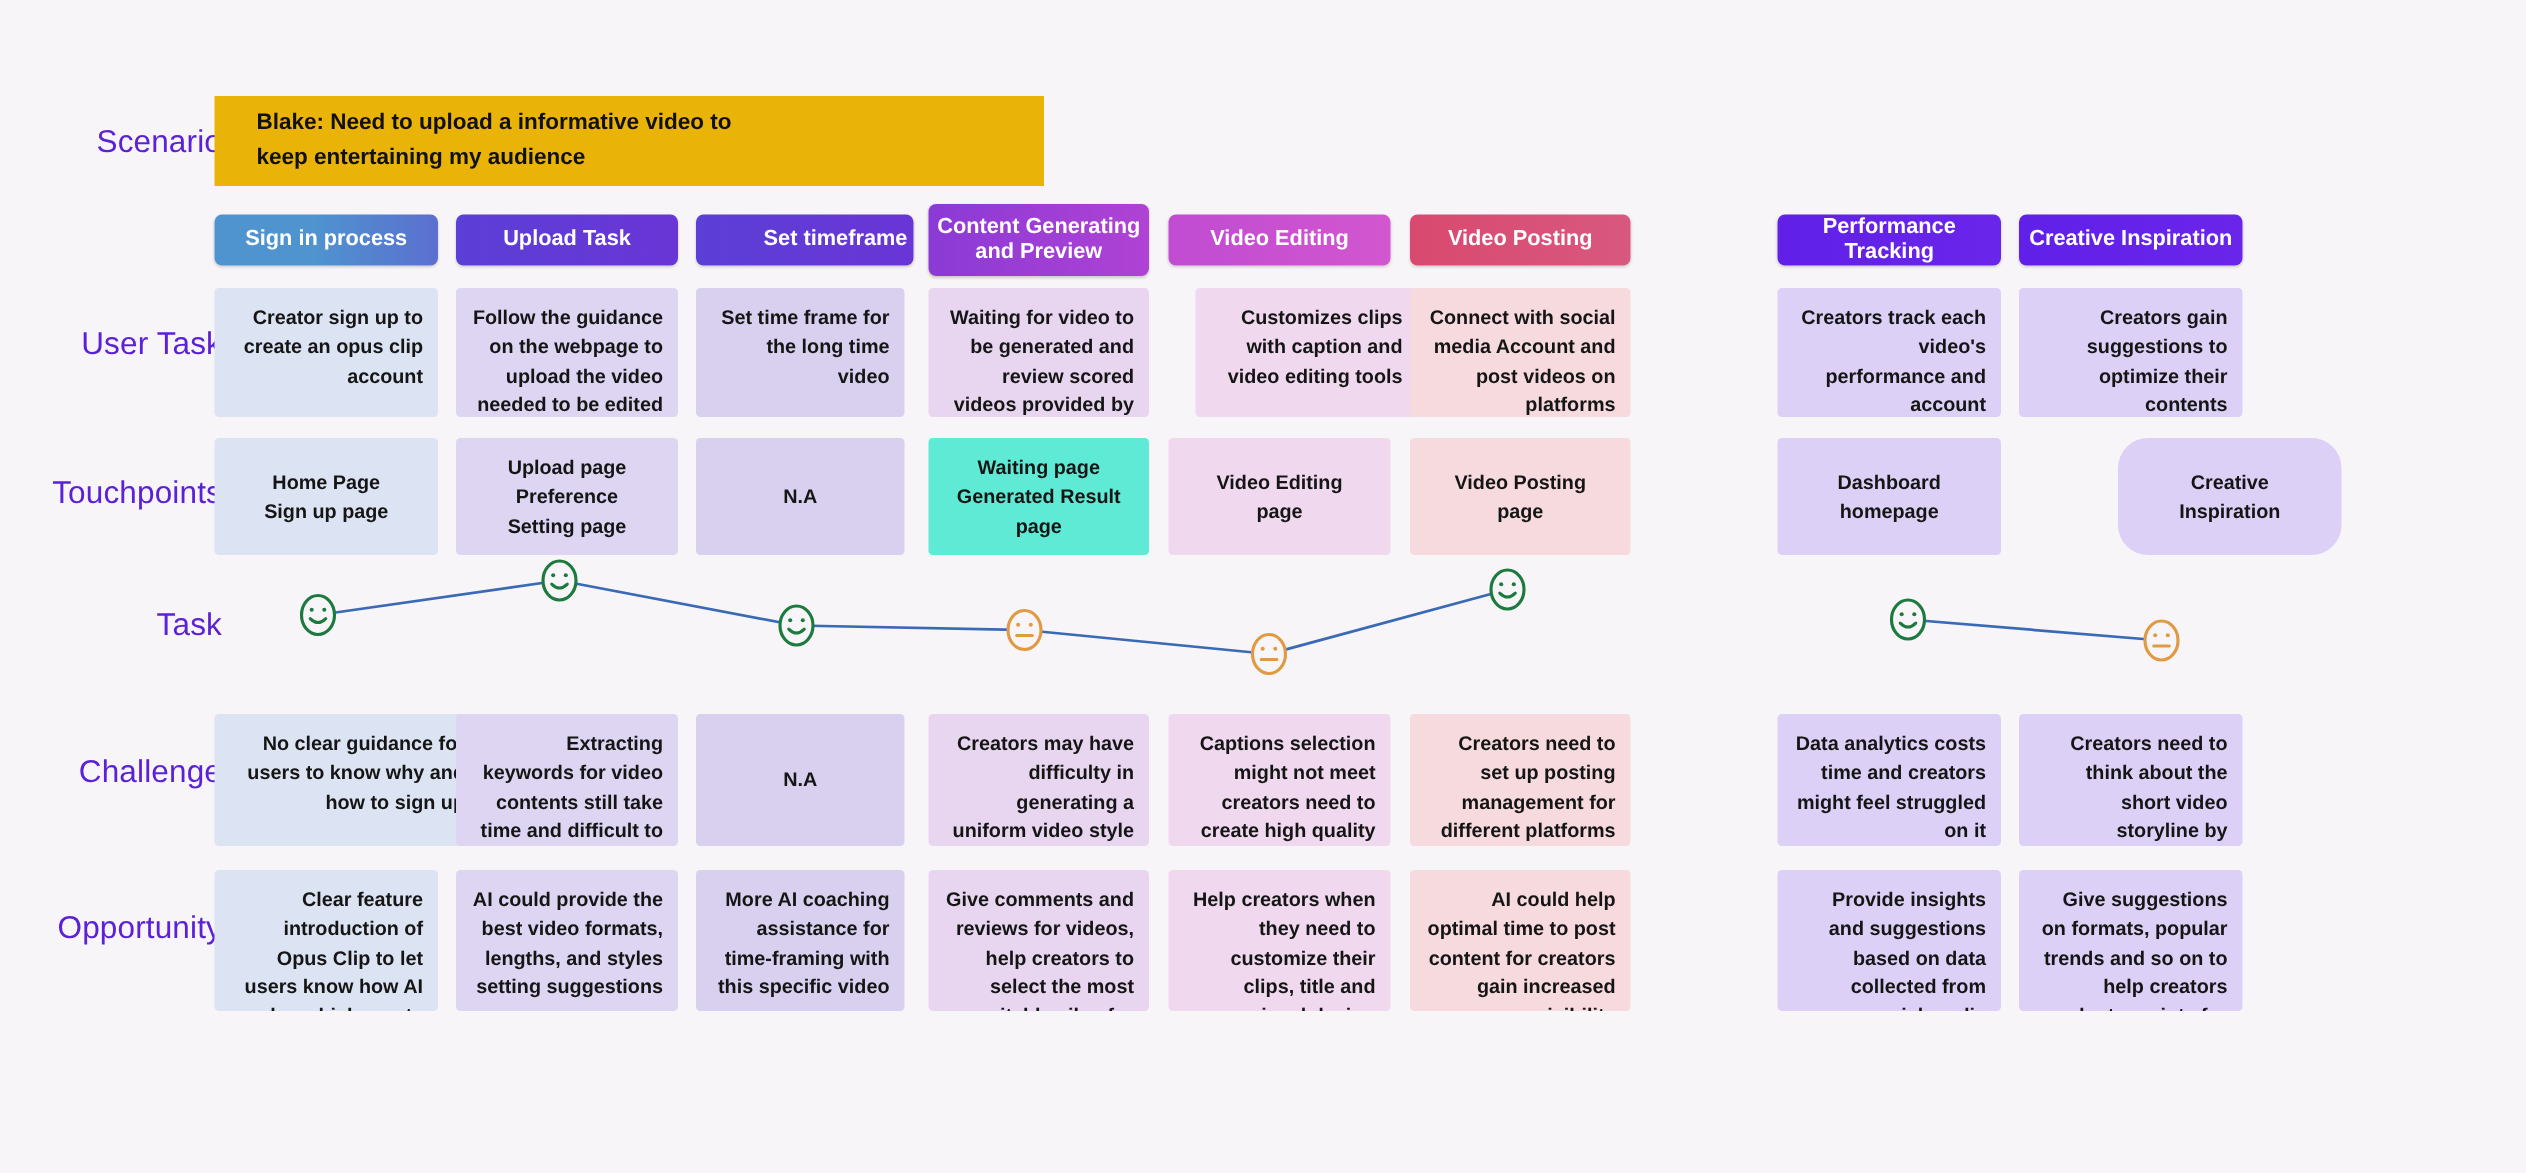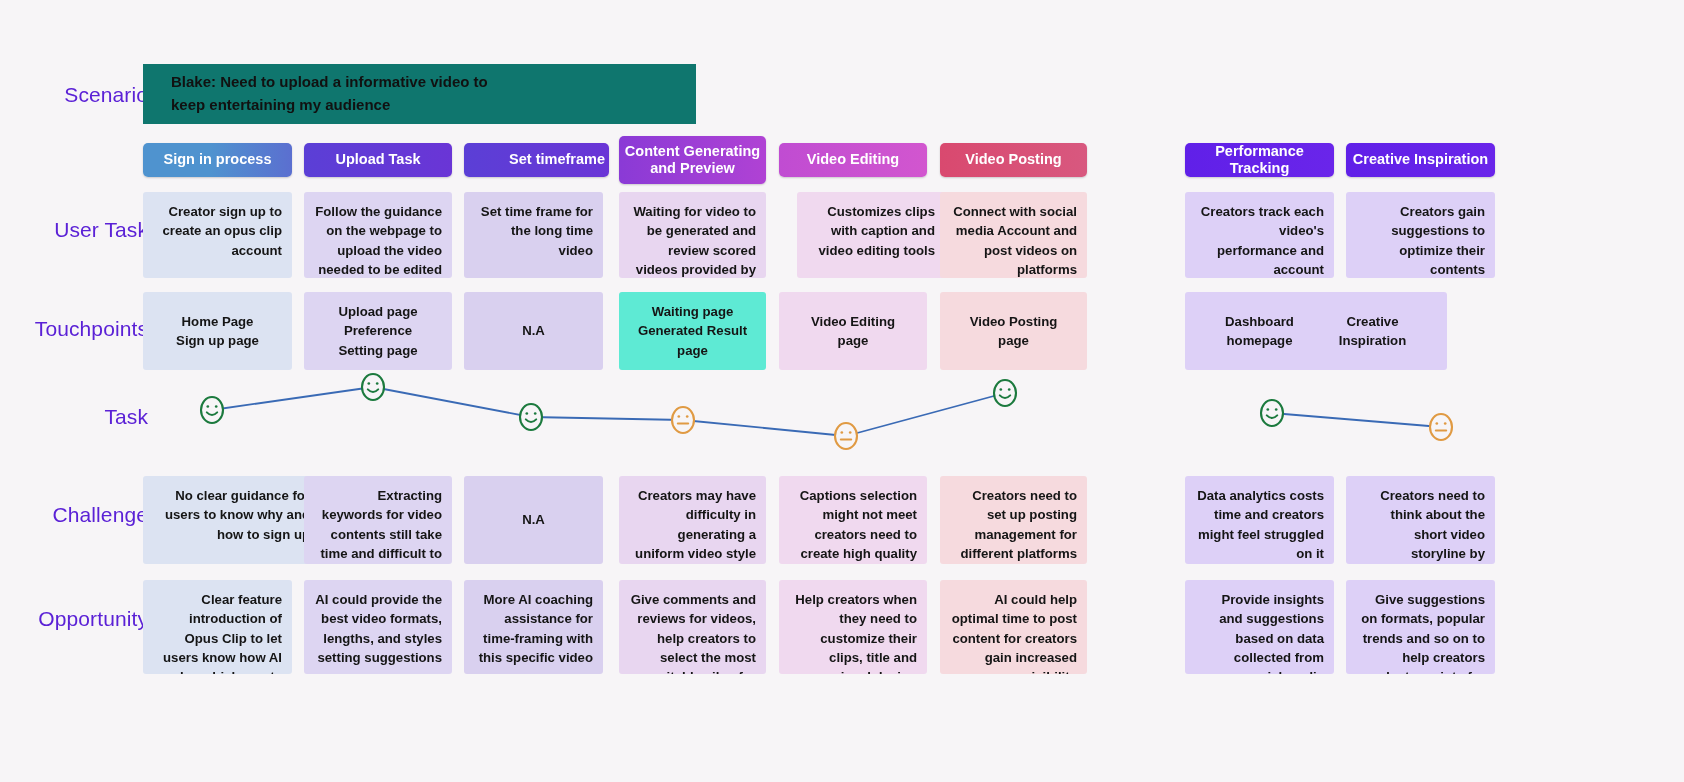--- a/index.html
+++ b/index.html
@@ -41,21 +41,21 @@
   .row-label.lbl-challenge { top: 503px; }
   .row-label.lbl-opportunity { top: 607px; }
 
   
   .scenario-banner {
     position: absolute;
     left: 143px;
     top: 64px;
     width: 553px;
     height: 60px;
-    background: #0f766e;
+    background: #eab308;
     display: flex;
     align-items: center;
     padding: 0 0 0 28px;
     box-sizing: border-box;
   }
   .scenario-text {
     font-size: 15px;
     font-weight: bold;
     color: #111;
     line-height: 1.52;
@@ -172,21 +172,21 @@
       <div class="card row-touch center-text" style="left: 464px; width: 139px; background: rgb(217, 208, 239); white-space: pre-line;">N.A</div>
       <div class="card row-touch center-text" style="left: 619px; width: 147px; background: #5eead4; white-space: pre-line;">Waiting page
 Generated Result
 page</div>
       <div class="card row-touch center-text" style="left: 779px; width: 148px; background: rgb(240, 217, 239); white-space: pre-line;">Video Editing
 page</div>
       <div class="card row-touch center-text" style="left: 940px; width: 147px; background: rgb(246, 218, 222); white-space: pre-line;">Video Posting
 page</div>
       <div class="card row-touch center-text" style="left: 1185px; width: 149px; background: rgb(221, 208, 247); white-space: pre-line;">Dashboard
 homepage</div>
-      <div class="card row-touch center-text" style="left: 1298px; width: 149px; background: rgb(221, 208, 247); white-space: pre-line;">Creative
+      <div class="card row-touch center-text" style="left: 1412px; width: 149px; background: rgb(221, 208, 247); white-space: pre-line; border-radius: 20px;">Creative
 Inspiration</div>
     </div>
 
   <div id="mood-layer">
     <svg id="mood-svg" width="1684" height="100">
         <line x1="212" y1="40" x2="373" y2="17" stroke="#3a6ab5" stroke-width="1.8"></line>
         <line x1="373" y1="17" x2="531" y2="47" stroke="#3a6ab5" stroke-width="1.8"></line>
         <line x1="531" y1="47" x2="683" y2="50" stroke="#3a6ab5" stroke-width="1.8"></line>
         <line x1="683" y1="50" x2="846" y2="66" stroke="#3a6ab5" stroke-width="1.8"></line>
         <line x1="846" y1="66" x2="1005" y2="23" stroke="#3a6ab5" stroke-width="1.8"></line>

